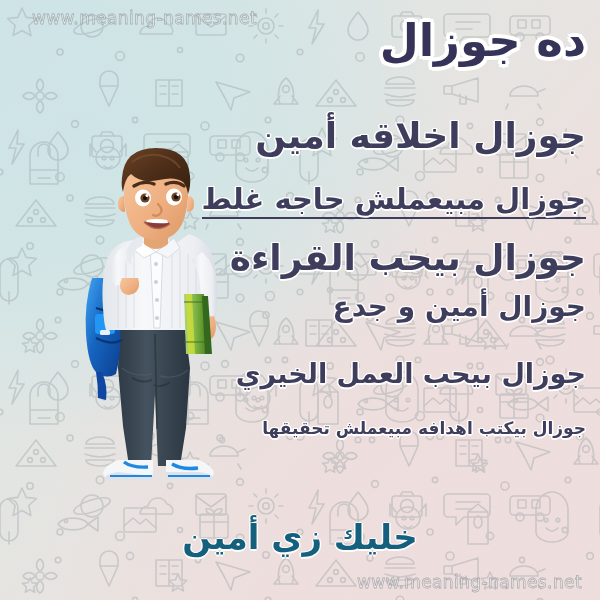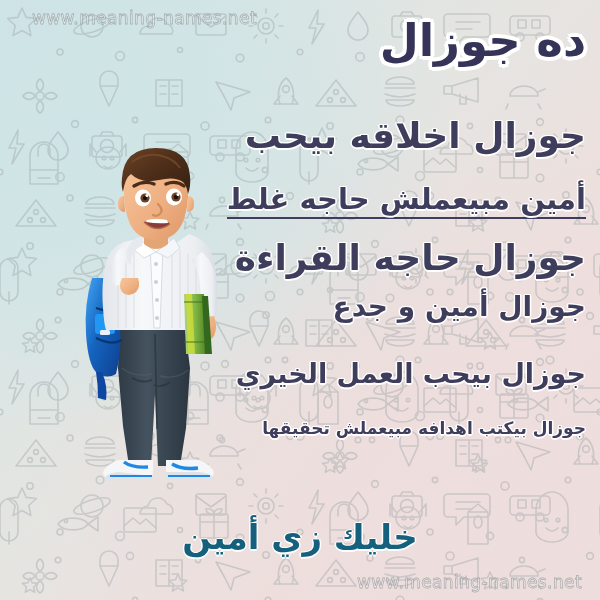--- a/index.html
+++ b/index.html
@@ -415,25 +415,25 @@
       <path d="M82 80 q12 12 26 2 q-4 -4 -13 -4 q-8 0 -13 2z" fill="#8c3b3b"></path>
       <path d="M84 80 q11 2 22 1 l-1 -3 q-10 -2 -20 0z" fill="#ffffff"></path>
       <path d="M82 80 q12 12 26 2" stroke="#b06a4a" stroke-width="1.4" fill="none"></path>
     </g>
   </svg>
 
   <div id="text-column">
 
     <div class="line" id="title">ده جوزال</div>
 
-    <div class="line body-line" id="line-1">جوزال اخلاقه بيحب</div>
-
-    <div class="line body-line" id="line-2"><span class="underlined">أمين مبيعملش حاجه غلط</span></div>
-
-    <div class="line body-line" id="line-3">جوزال حاجه القراءة</div>
+    <div class="line body-line" id="line-1">جوزال اخلاقه أمين</div>
+
+    <div class="line body-line" id="line-2"><span class="underlined">جوزال مبيعملش حاجه غلط</span></div>
+
+    <div class="line body-line" id="line-3">جوزال بيحب القراءة</div>
 
     <div class="line body-line" id="line-4">جوزال أمين و جدع</div>
 
     <div class="line body-line" id="line-5">جوزال بيحب العمل الخيري</div>
 
     <div class="line body-line" id="line-6">جوزال بيكتب اهدافه مبيعملش تحقيقها</div>
   </div>
 
   <div id="footer-line">خليك زي أمين</div>
 

